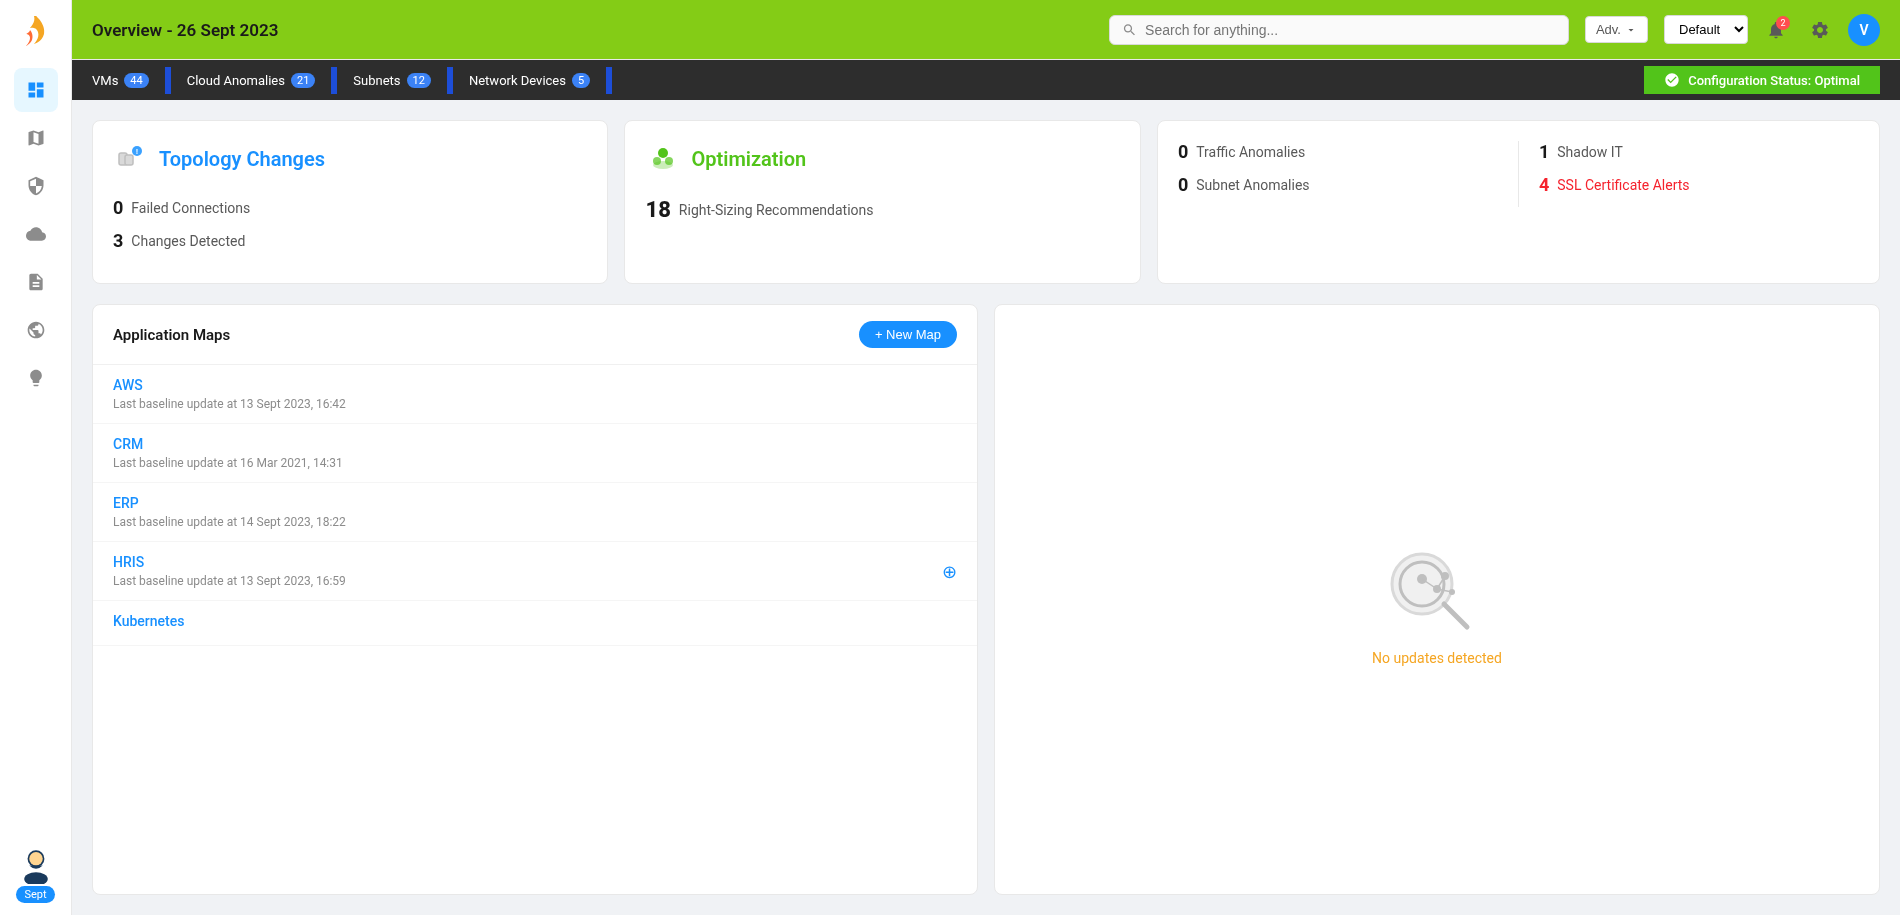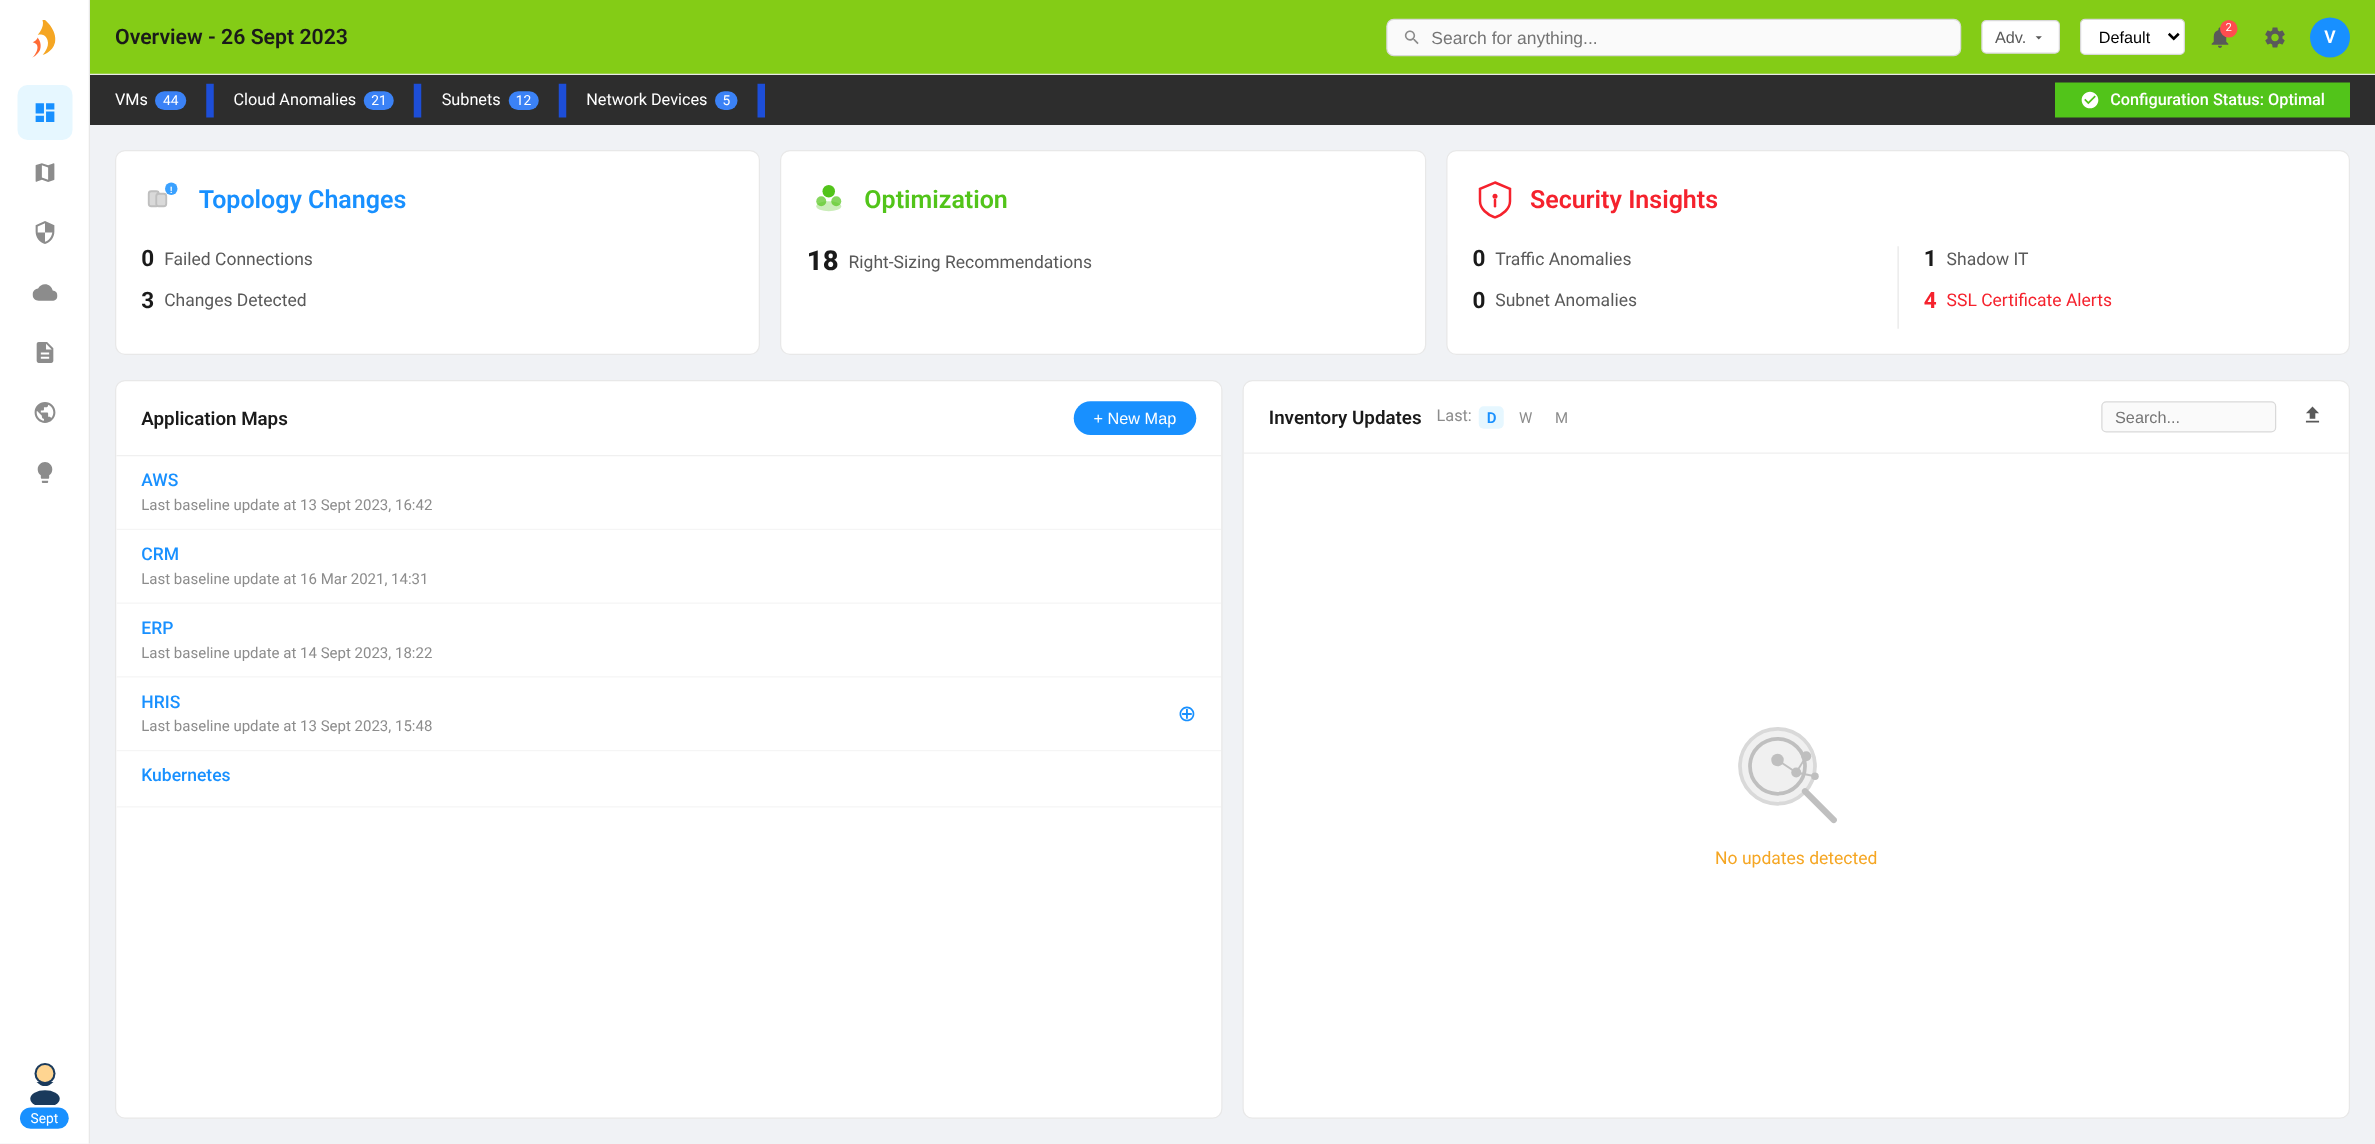--- a/index.html
+++ b/index.html
@@ -591,30 +591,20 @@
           </div>
           <span class="card-title green">Optimization</span>
         </div>
         <div class="card-stat">
           <span class="num" style="font-size:22px;font-weight:800;">18</span>
           <span>Right-Sizing Recommendations</span>
         </div>
       </div>
 
       <div class="card">
-        <div class="card-header">
-          <div class="card-icon">
-            <svg width="32" height="32" viewBox="0 0 32 32" fill="none">
-              <path d="M16 3 L28 8 L28 18 C28 24 22 29 16 31 C10 29 4 24 4 18 L4 8 Z" fill="none" stroke="#f5222d" stroke-width="2"></path>
-              <circle cx="16" cy="14" r="2" fill="#f5222d"></circle>
-              <line x1="16" y1="17" x2="16" y2="22" stroke="#f5222d" stroke-width="2" stroke-linecap="round"></line>
-            </svg>
-          </div>
-          <span class="card-title red">Security Insights</span>
-        </div>
         <div class="security-inner">
           <div class="security-col">
             <div class="card-stat">
               <span class="num">0</span>
               <span>Traffic Anomalies</span>
             </div>
             <div class="card-stat">
               <span class="num">0</span>
               <span>Subnet Anomalies</span>
             </div>
@@ -649,46 +639,31 @@
           <div class="map-item">
             <div class="map-item-name">CRM</div>
             <div class="map-item-date">Last baseline update at 16 Mar 2021, 14:31</div>
           </div>
           <div class="map-item">
             <div class="map-item-name">ERP</div>
             <div class="map-item-date">Last baseline update at 14 Sept 2023, 18:22</div>
           </div>
           <div class="map-item">
             <div class="map-item-name">HRIS</div>
-            <div class="map-item-date">Last baseline update at 13 Sept 2023, 15:48</div>
+            <div class="map-item-date">Last baseline update at 13 Sept 2023, 16:59</div>
             <div class="map-item-icon">⊕</div>
           </div>
           <div class="map-item">
             <div class="map-item-name">Kubernetes</div>
             <div class="map-item-date"></div>
           </div>
         </div>
       </div>
 
       <div class="panel">
-        <div class="inv-header">
-          <span class="inv-title">Inventory Updates</span>
-          <div class="inv-last">
-            <span>Last:</span>
-            <span class="inv-period active">D</span>
-            <span class="inv-period">W</span>
-            <span class="inv-period">M</span>
-          </div>
-          <input class="inv-search" type="text" placeholder="Search..." style="">
-          <span class="inv-export">
-            <svg width="18" height="18" viewBox="0 0 24 24" fill="currentColor">
-                <path d="M9 16h6v-6h4l-7-7-7 7h4zm-4 2h14v2H5z"></path>
-              </svg>
-          </span>
-        </div>
         <div class="inv-body">
           <div class="inv-illustration">
             <svg width="120" height="100" viewBox="0 0 120 100" fill="none" xmlns="http://www.w3.org/2000/svg">
 
               <circle cx="45" cy="50" r="30" fill="#f0f0f0" stroke="#d9d9d9" stroke-width="3"></circle>
               <circle cx="45" cy="50" r="22" fill="none" stroke="#bfbfbf" stroke-width="3"></circle>
               <line x1="67" y1="70" x2="90" y2="93" stroke="#bfbfbf" stroke-width="5" stroke-linecap="round"></line>
 
               <circle cx="45" cy="45" r="5" fill="#bfbfbf"></circle>
               <circle cx="60" cy="55" r="4" fill="#bfbfbf"></circle>

